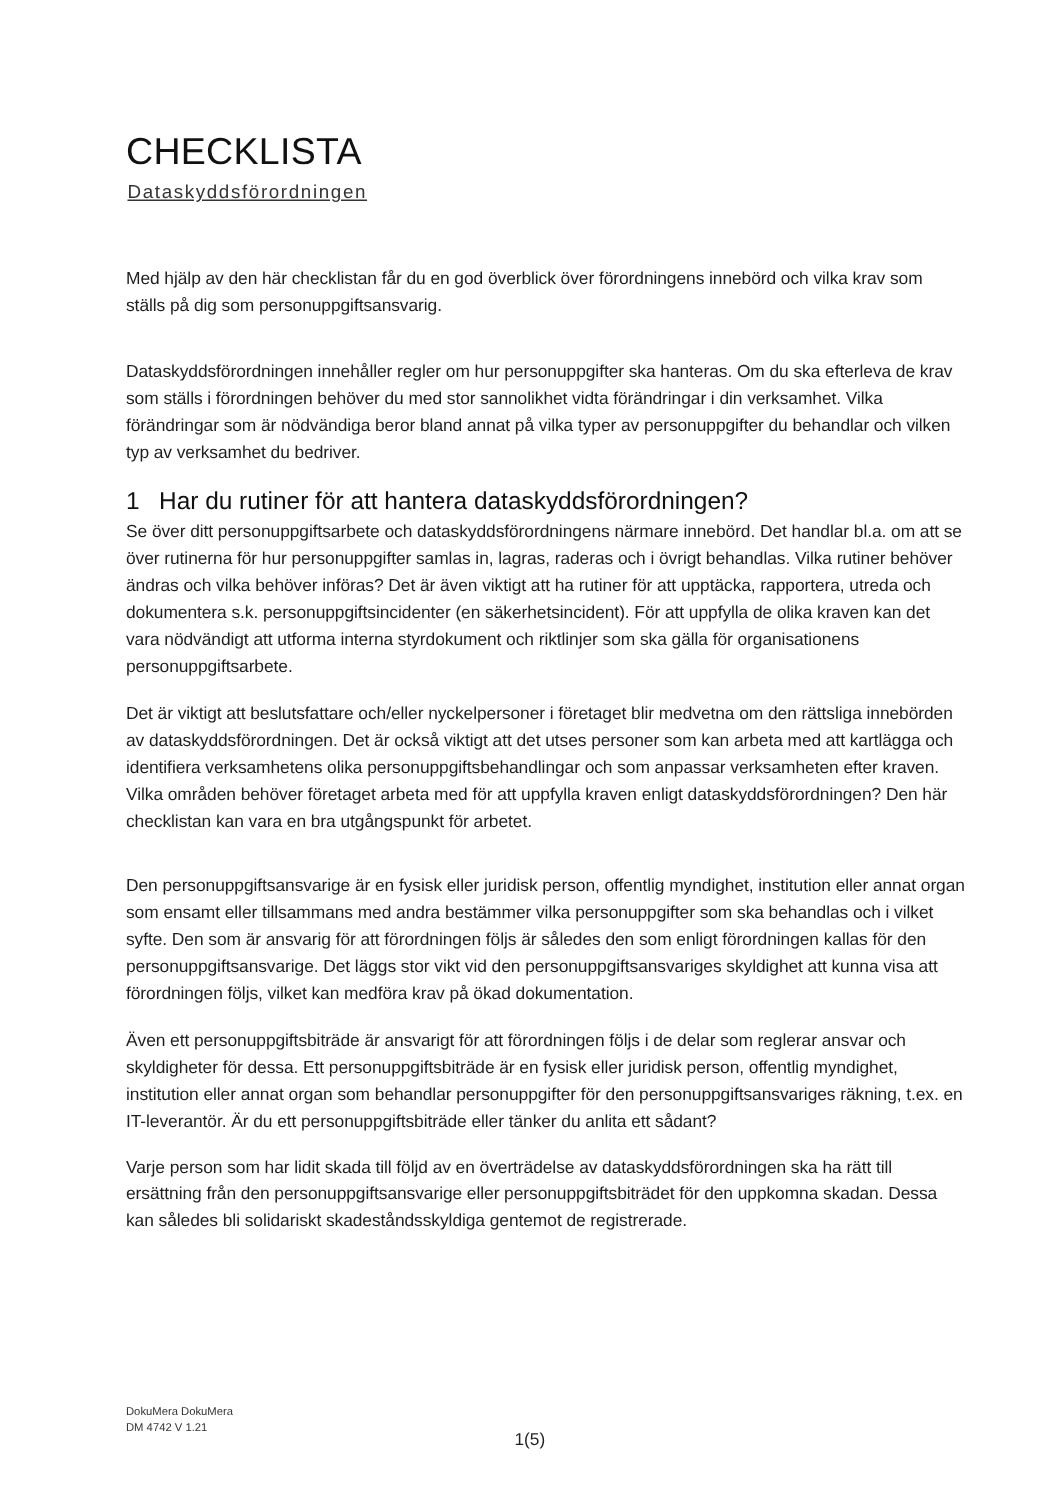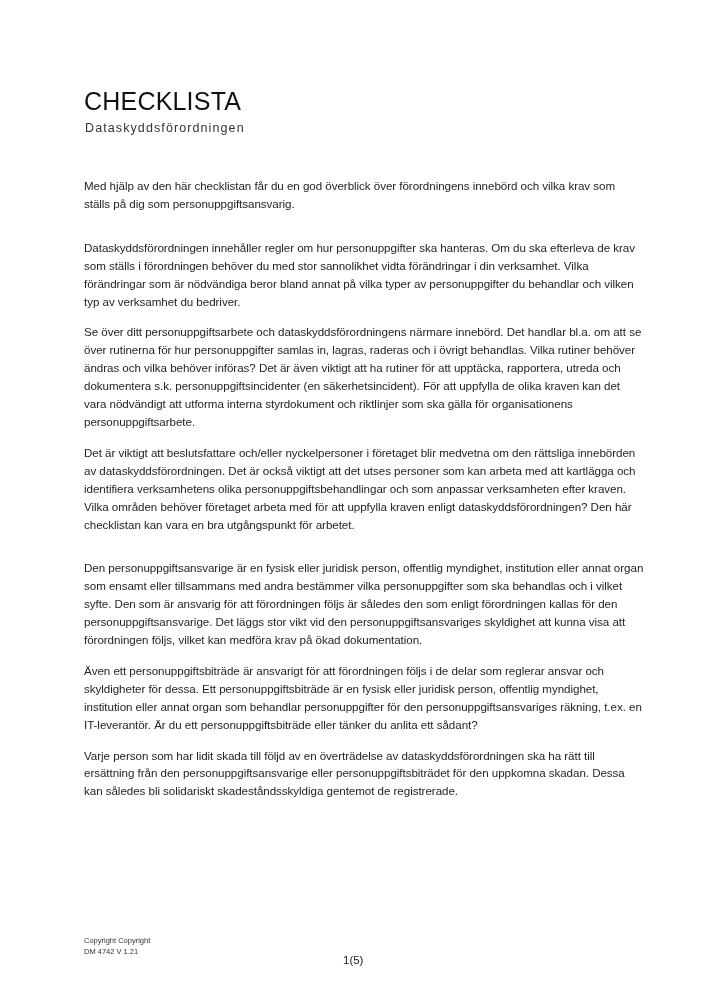--- a/index.html
+++ b/index.html
@@ -35,20 +35,21 @@
     }
     .subtitle {
       position: absolute;
       left: 85px;
       top: 120px;
       font-size: 12.5px;
       letter-spacing: 1.1px;
       color: #333;
       line-height: 16px;
       margin: 0;
+      text-decoration: underline;
     }
     .content {
       position: absolute;
       left: 84px;
       top: 177px;
       width: 560px;
     }
     p.body {
       margin: 0 0 13px 0;
       font-size: 11.6px;
@@ -89,26 +90,29 @@
 <body>
 
 <div class="page">
   <h1 class="title">CHECKLISTA</h1>
   <div class="subtitle">Dataskyddsförordningen</div>
 
   <div class="content">
     <p class="body" style="margin-bottom:26px;">Med hjälp av den här checklistan får du en god överblick över förordningens innebörd och vilka krav som ställs på dig som personuppgiftsansvarig.</p>
     <p class="body">Dataskyddsförordningen innehåller regler om hur personuppgifter ska hanteras. Om du ska efterleva de krav som ställs i förordningen behöver du med stor sannolikhet vidta förändringar i din verksamhet. Vilka förändringar som är nödvändiga beror bland annat på vilka typer av personuppgifter du behandlar och vilken typ av verksamhet du bedriver.</p>
 
+    <h2 class="section">
+      <span class="num">1</span><span>Har du rutiner för att hantera dataskyddsförordningen?</span>
+    </h2>
     <p class="body" style="margin-top:1px;">Se över ditt personuppgiftsarbete och dataskyddsförordningens närmare innebörd. Det handlar bl.a. om att se över rutinerna för hur personuppgifter samlas in, lagras, raderas och i övrigt behandlas. Vilka rutiner behöver ändras och vilka behöver införas? Det är även viktigt att ha rutiner för att upptäcka, rapportera, utreda och dokumentera s.k. personuppgiftsincidenter (en säkerhetsincident). För att uppfylla de olika kraven kan det vara nödvändigt att utforma interna styrdokument och riktlinjer som ska gälla för organisationens personuppgiftsarbete.</p>
     <p class="body" style="margin-bottom:26px;">Det är viktigt att beslutsfattare och/eller nyckelpersoner i företaget blir medvetna om den rättsliga innebörden av dataskyddsförordningen. Det är också viktigt att det utses personer som kan arbeta med att kartlägga och identifiera verksamhetens olika personuppgiftsbehandlingar och som anpassar verksamheten efter kraven. Vilka områden behöver företaget arbeta med för att uppfylla kraven enligt dataskyddsförordningen? Den här checklistan kan vara en bra utgångspunkt för arbetet.</p>
 
     <p class="body" style="margin-top:1px;">Den personuppgiftsansvarige är en fysisk eller juridisk person, offentlig myndighet, institution eller annat organ som ensamt eller tillsammans med andra bestämmer vilka personuppgifter som ska behandlas och i vilket syfte. Den som är ansvarig för att förordningen följs är således den som enligt förordningen kallas för den personuppgiftsansvarige. Det läggs stor vikt vid den personuppgiftsansvariges skyldighet att kunna visa att förordningen följs, vilket kan medföra krav på ökad dokumentation.</p>
     <p class="body">Även ett personuppgiftsbiträde är ansvarigt för att förordningen följs i de delar som reglerar ansvar och skyldigheter för dessa. Ett personuppgiftsbiträde är en fysisk eller juridisk person, offentlig myndighet, institution eller annat organ som behandlar personuppgifter för den personuppgiftsansvariges räkning, t.ex. en IT-leverantör. Är du ett personuppgiftsbiträde eller tänker du anlita ett sådant?</p>
     <p class="body">Varje person som har lidit skada till följd av en överträdelse av dataskyddsförordningen ska ha rätt till ersättning från den personuppgiftsansvarige eller personuppgiftsbiträdet för den uppkomna skadan. Dessa kan således bli solidariskt skadeståndsskyldiga gentemot de registrerade.</p>
   </div>
 
   <div class="footer-page">1(5)</div>
   <div class="footer-copy">
-    <div>Copyright Copyright</div>
+    <div>DokuMera DokuMera</div>
     <div>DM 4742 V 1.21</div>
   </div>
 </div>
 
 </body></html>

